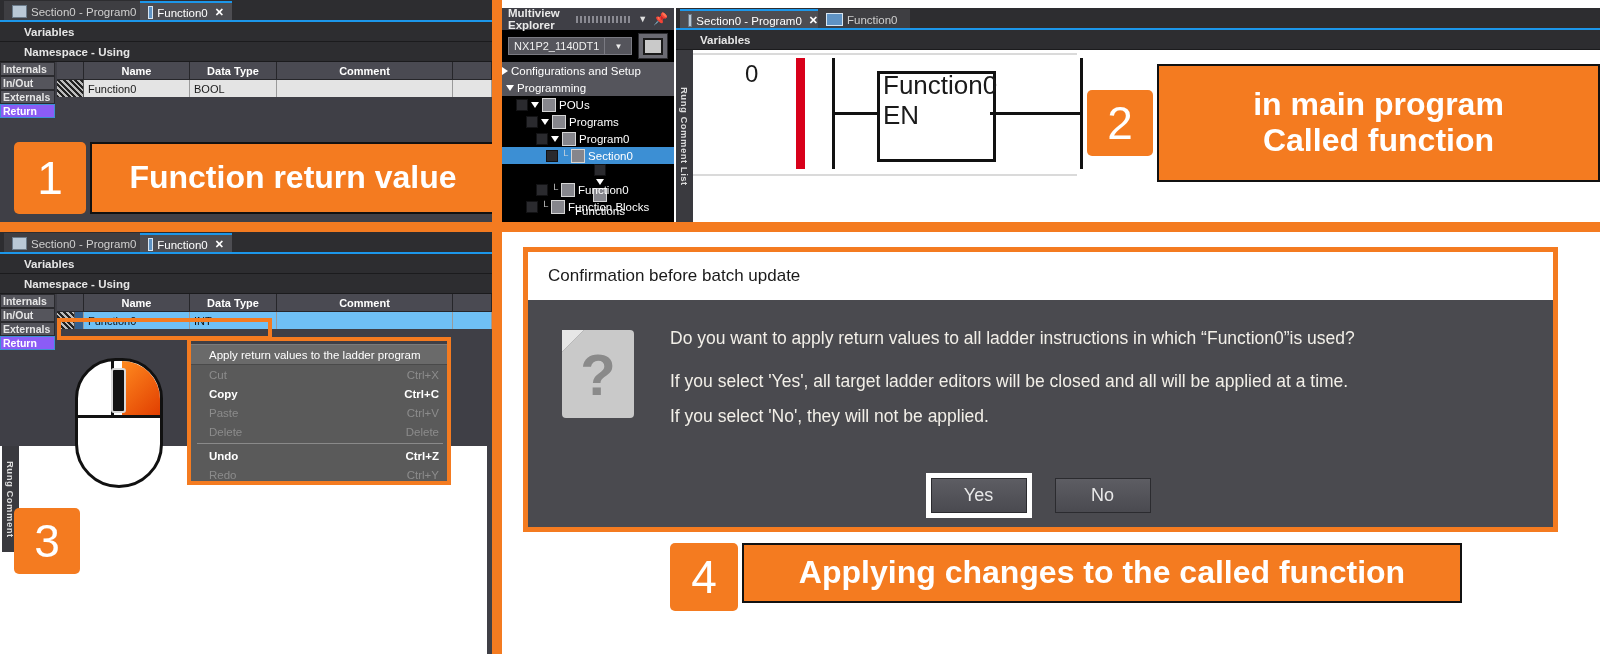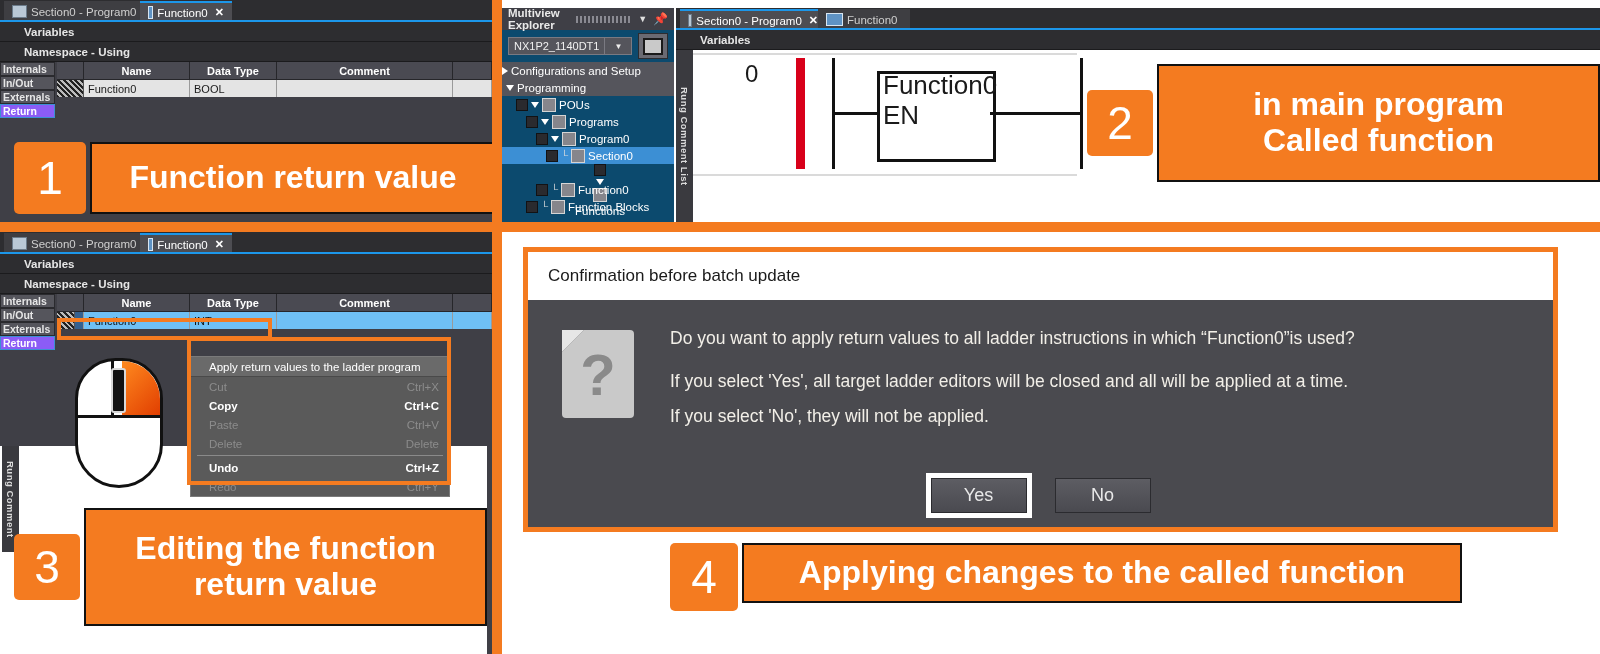--- a/index.html
+++ b/index.html
@@ -66,21 +66,21 @@
     border-radius:5px;
   }
   .callout .txt{
     background:#f47b20;color:#ffffff;border:2px solid #111;
     display:flex;align-items:center;justify-content:center;text-align:center;
     font-size:32px;font-weight:bold;line-height:1.12;padding:2px 14px;
     box-sizing:border-box;
   }
 
   
-  #mv{background:#0c4a6e;}
+  #mv{background:#000000;}
   .mv-title{height:22px;display:flex;align-items:center;gap:6px;
     padding:0 6px;color:#e9e9e9;font-size:11.5px;font-weight:bold;
     background:#3f3f46;}
   .mv-grip{flex:0 0 auto;width:56px;height:7px;
     background:repeating-linear-gradient(90deg,#8a8a92 0 2px,transparent 2px 4px);}
   .mv-dev{height:28px;display:flex;align-items:center;gap:6px;padding:2px 6px;}
   .mv-combo{display:flex;align-items:center;background:#55555c;
     border:1px solid #7a7a82;height:18px;box-sizing:border-box;}
   .mv-combo span{font-size:11px;color:#f0f0f0;padding:0 5px;}
   .mv-combo .arrow{border-left:1px solid #7a7a82;width:16px;height:100%;
@@ -369,21 +369,21 @@
 </div>
 
 <div class="abs" id="mouse" style="left:75px;top:358px;width:88px;height:130px;">
   <div class="mouse-body"></div>
   <div class="mouse-rbtn"></div>
   <div class="mouse-split"></div>
   <div class="mouse-lsplit"></div>
   <div class="mouse-wheel"></div>
 </div>
 
-<div class="abs" id="ctxmenu" style="left:190px;top:356px;width:258px;">
+<div class="abs" id="ctxmenu" style="left:190px;top:344px;width:258px;">
   <div class="ctxtop">Apply return values to the ladder program</div>
   <div id="ctx-items">
       <div class="ctxitem off">
         <span>Cut</span>
         <span>Ctrl+X</span>
       </div>
       <div class="ctxitem on">
         <span>Copy</span>
         <span>Ctrl+C</span>
       </div>
@@ -405,24 +405,20 @@
         <span>Ctrl+Y</span>
       </div>
     </div>
 </div>
 
 <div class="abs" style="left:57px;top:318px;width:215px;height:22px;border:4px solid #f47b20;box-sizing:border-box;z-index:22;"></div>
 <div class="abs" style="left:187px;top:337px;width:264px;height:148px;border:4px solid #f47b20;box-sizing:border-box;z-index:32;"></div>
 
 <div class="abs callout" id="callout3" style="left:14px;top:508px;z-index:35;">
   <div class="num" style="width:66px;height:66px;margin-right:4px;align-self:center;">3</div>
-  <div class="txt" style="width:403px;height:118px;flex-direction:column;">
-    <span>Editing the function</span>
-    <span>return value</span>
-  </div>
 </div>
 
 <div class="abs" id="dialog" style="left:523px;top:247px;width:1035px;height:285px;">
   <div class="dlg-title">Confirmation before batch update</div>
   <div class="dlg-body">
     <div class="qicon">
       <div class="page"></div>
         <div class="fold"></div>
       <div class="qm">?</div>
     </div>

